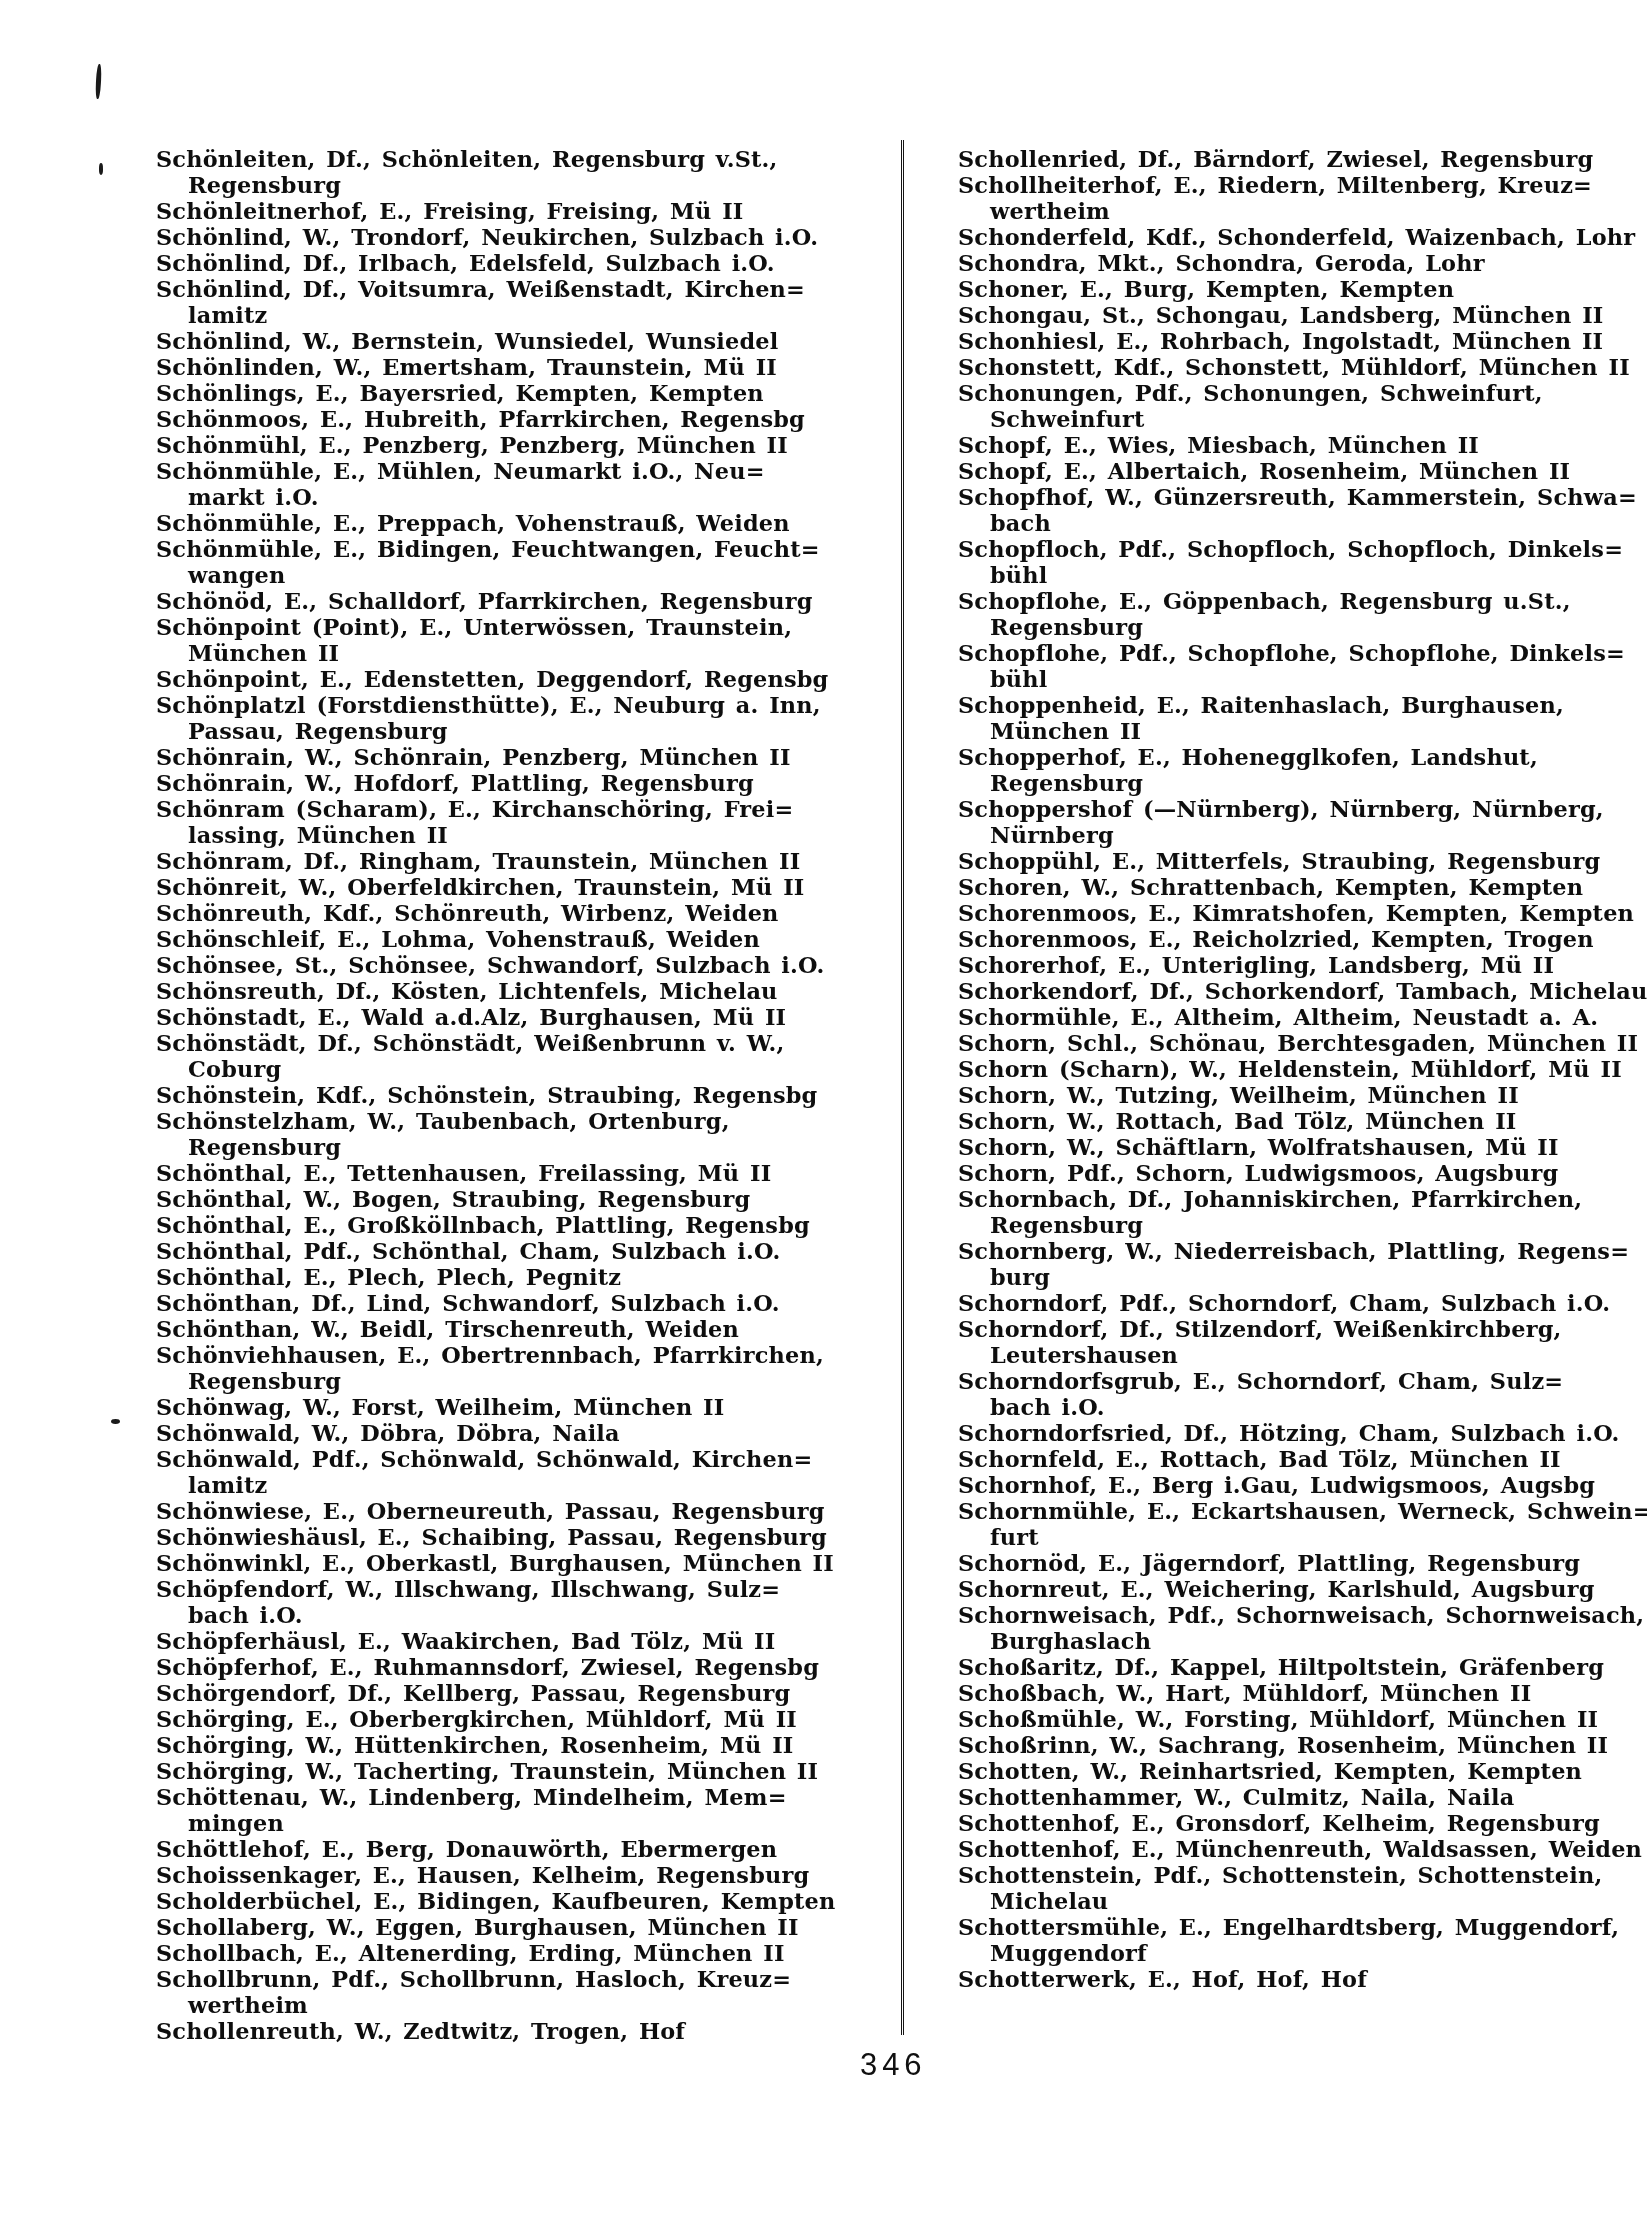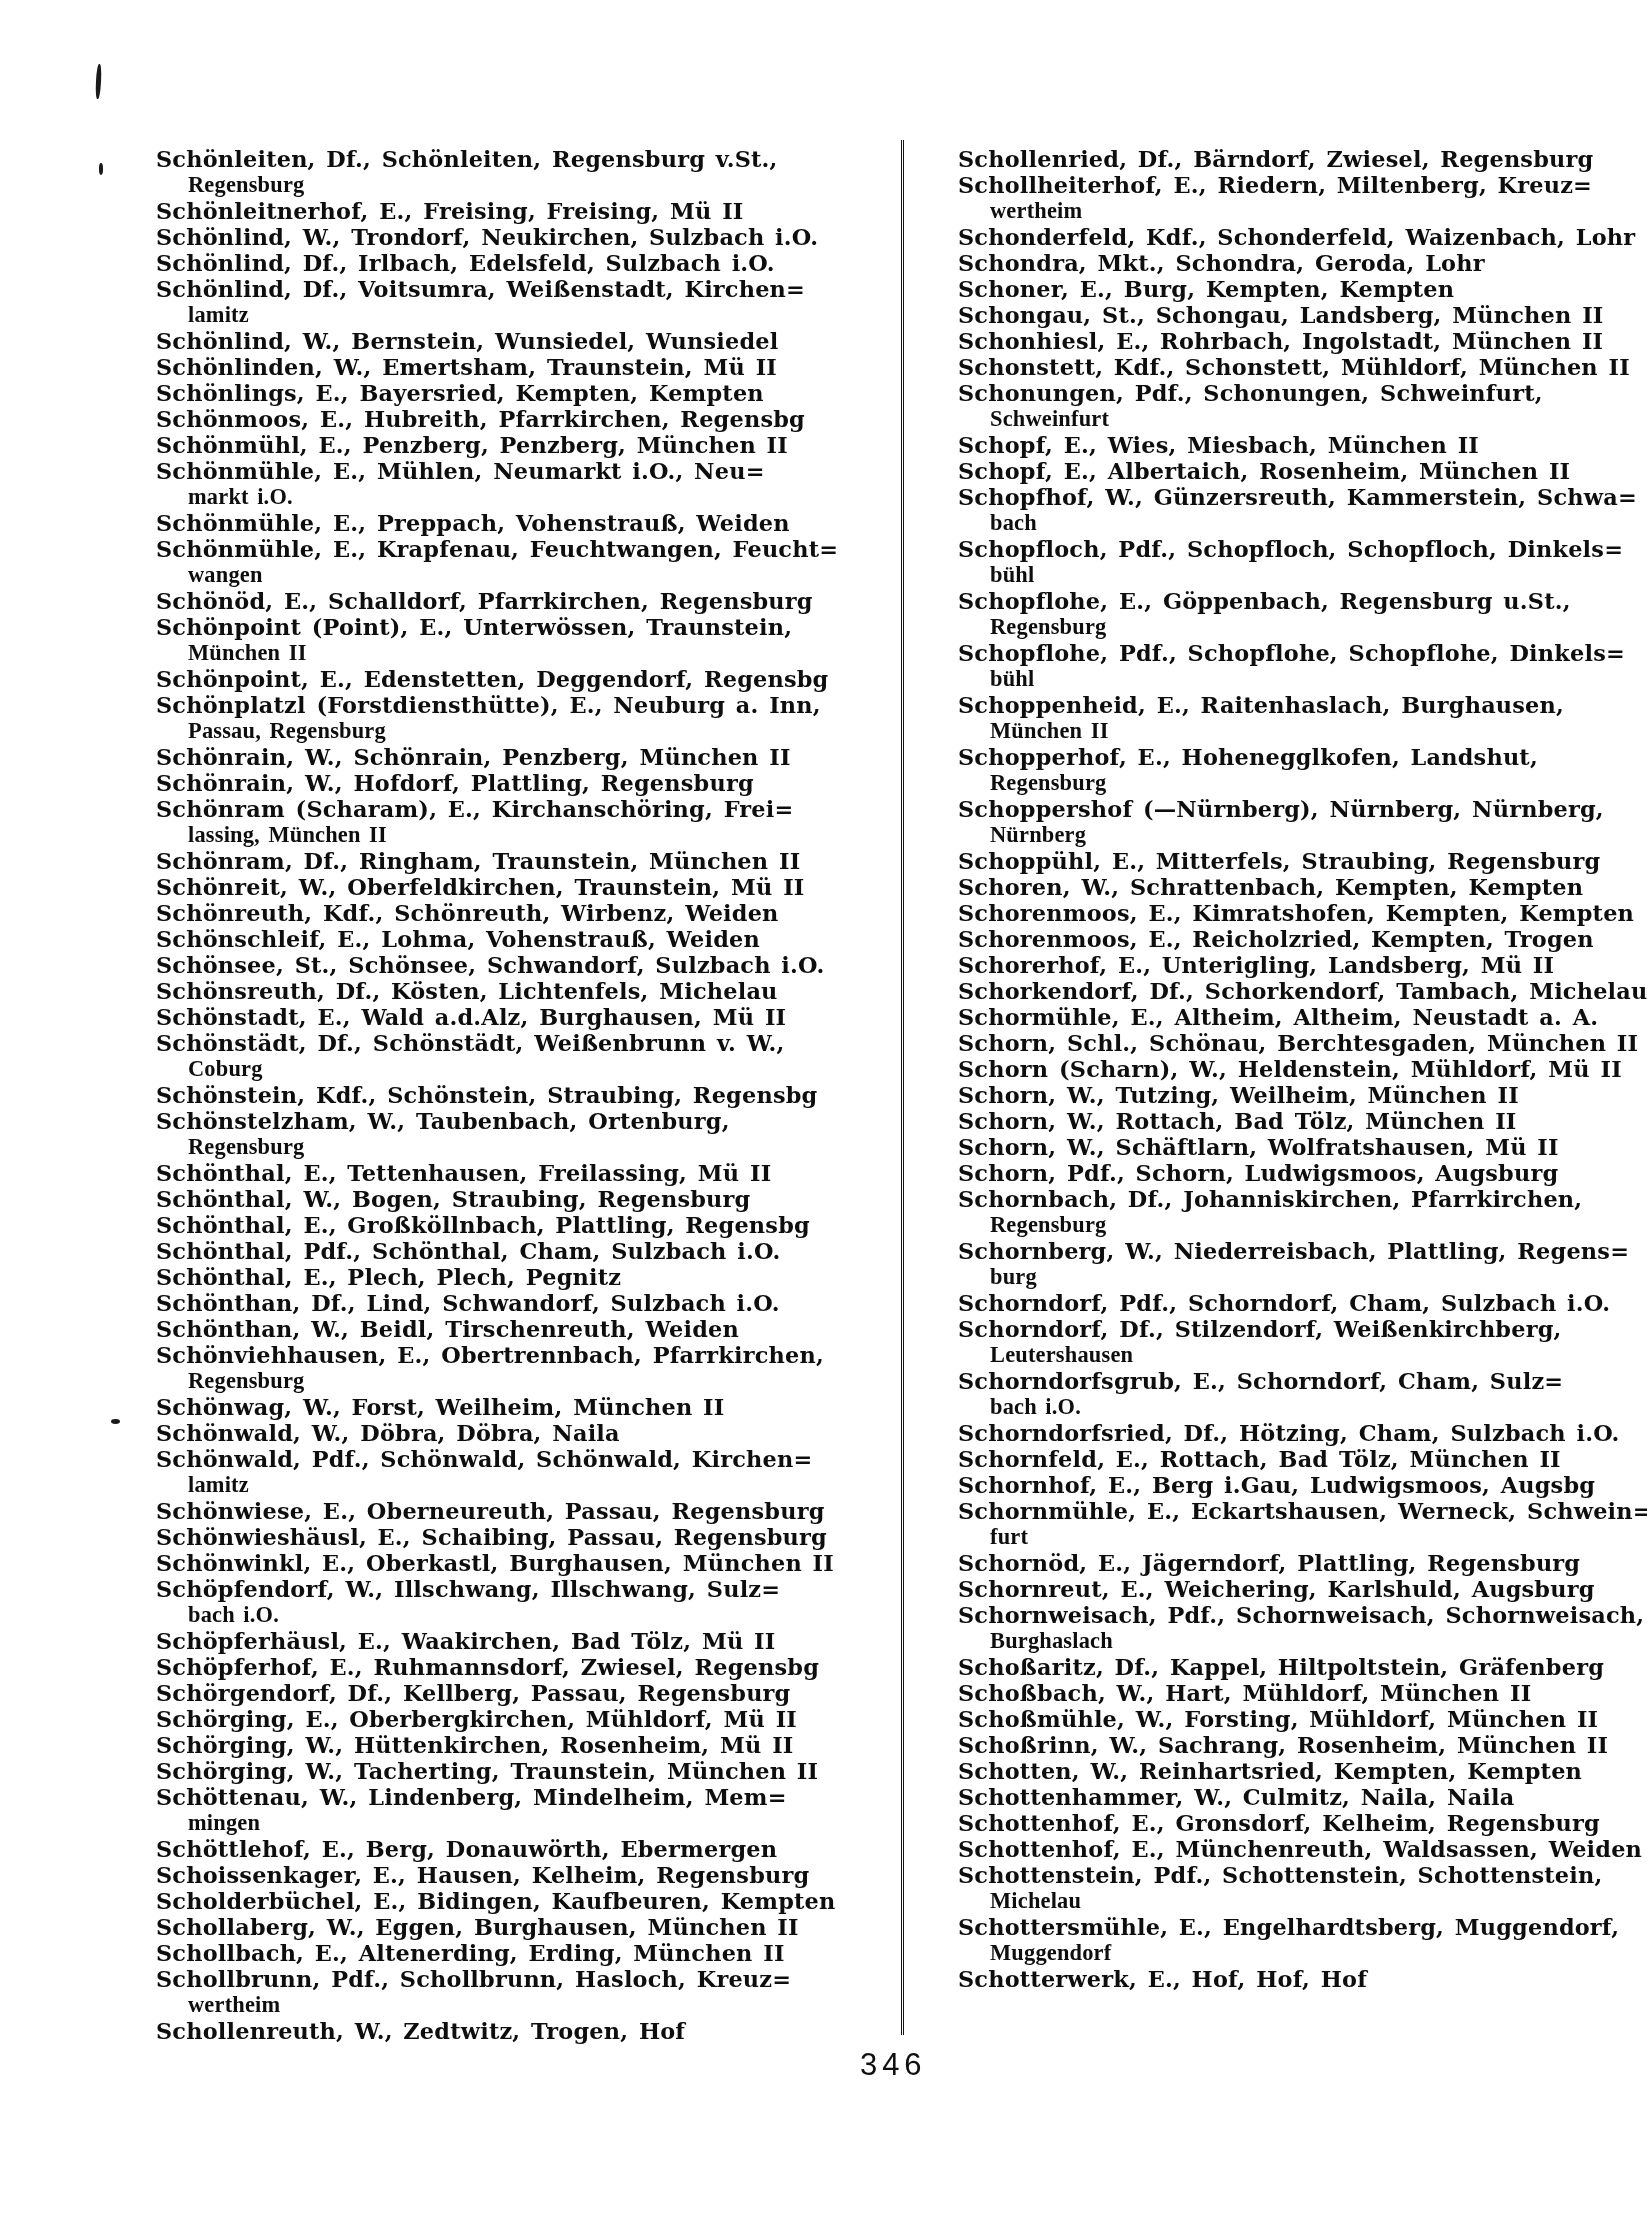--- a/index.html
+++ b/index.html
@@ -13,21 +13,21 @@
   .page{position:absolute;inset:0;border-radius:9px;}
   .col{
     position:absolute;top:146px;
     font-size:22.4px;line-height:26px;font-weight:700;
     letter-spacing:0.2px;word-spacing:2.7px;
   }
   .col-left{left:156px;width:743px;}
   .col-right{left:958px;width:717px;}
   .entry{margin:0;padding:0;}
   .line{white-space:nowrap;height:26px;}
-  .line.cont{padding-left:32px;font-family:Liberation Serif, serif;}
+  .line.cont{padding-left:32px;}
   .divider{
     position:absolute;left:901px;top:140px;height:1895px;width:0;
     border-left:3.3px double #141414;
   }
   .page-number{
     position:absolute;left:860px;top:2047px;width:120px;
     font-size:31px;font-weight:400;letter-spacing:4.9px;
     font-family:Liberation Sans, sans-serif;color:#101010;
   }
   .speck{position:absolute;background:#1a1a1a;border-radius:45%;}
@@ -77,21 +77,21 @@
         <div class="line">Schönmühl, E., Penzberg, Penzberg, München II</div>
       </div>
       <div class="entry">
         <div class="line">Schönmühle, E., Mühlen, Neumarkt i.O., Neu=</div>
         <div class="line cont">markt i.O.</div>
       </div>
       <div class="entry">
         <div class="line">Schönmühle, E., Preppach, Vohenstrauß, Weiden</div>
       </div>
       <div class="entry">
-        <div class="line">Schönmühle, E., Krapfenau, Feuchtwangen, Feucht=</div>
+        <div class="line">Schönmühle, E., Bidingen, Feuchtwangen, Feucht=</div>
         <div class="line cont">wangen</div>
       </div>
       <div class="entry">
         <div class="line">Schönöd, E., Schalldorf, Pfarrkirchen, Regensburg</div>
       </div>
       <div class="entry">
         <div class="line">Schönpoint (Point), E., Unterwössen, Traunstein,</div>
         <div class="line cont">München II</div>
       </div>
       <div class="entry">

